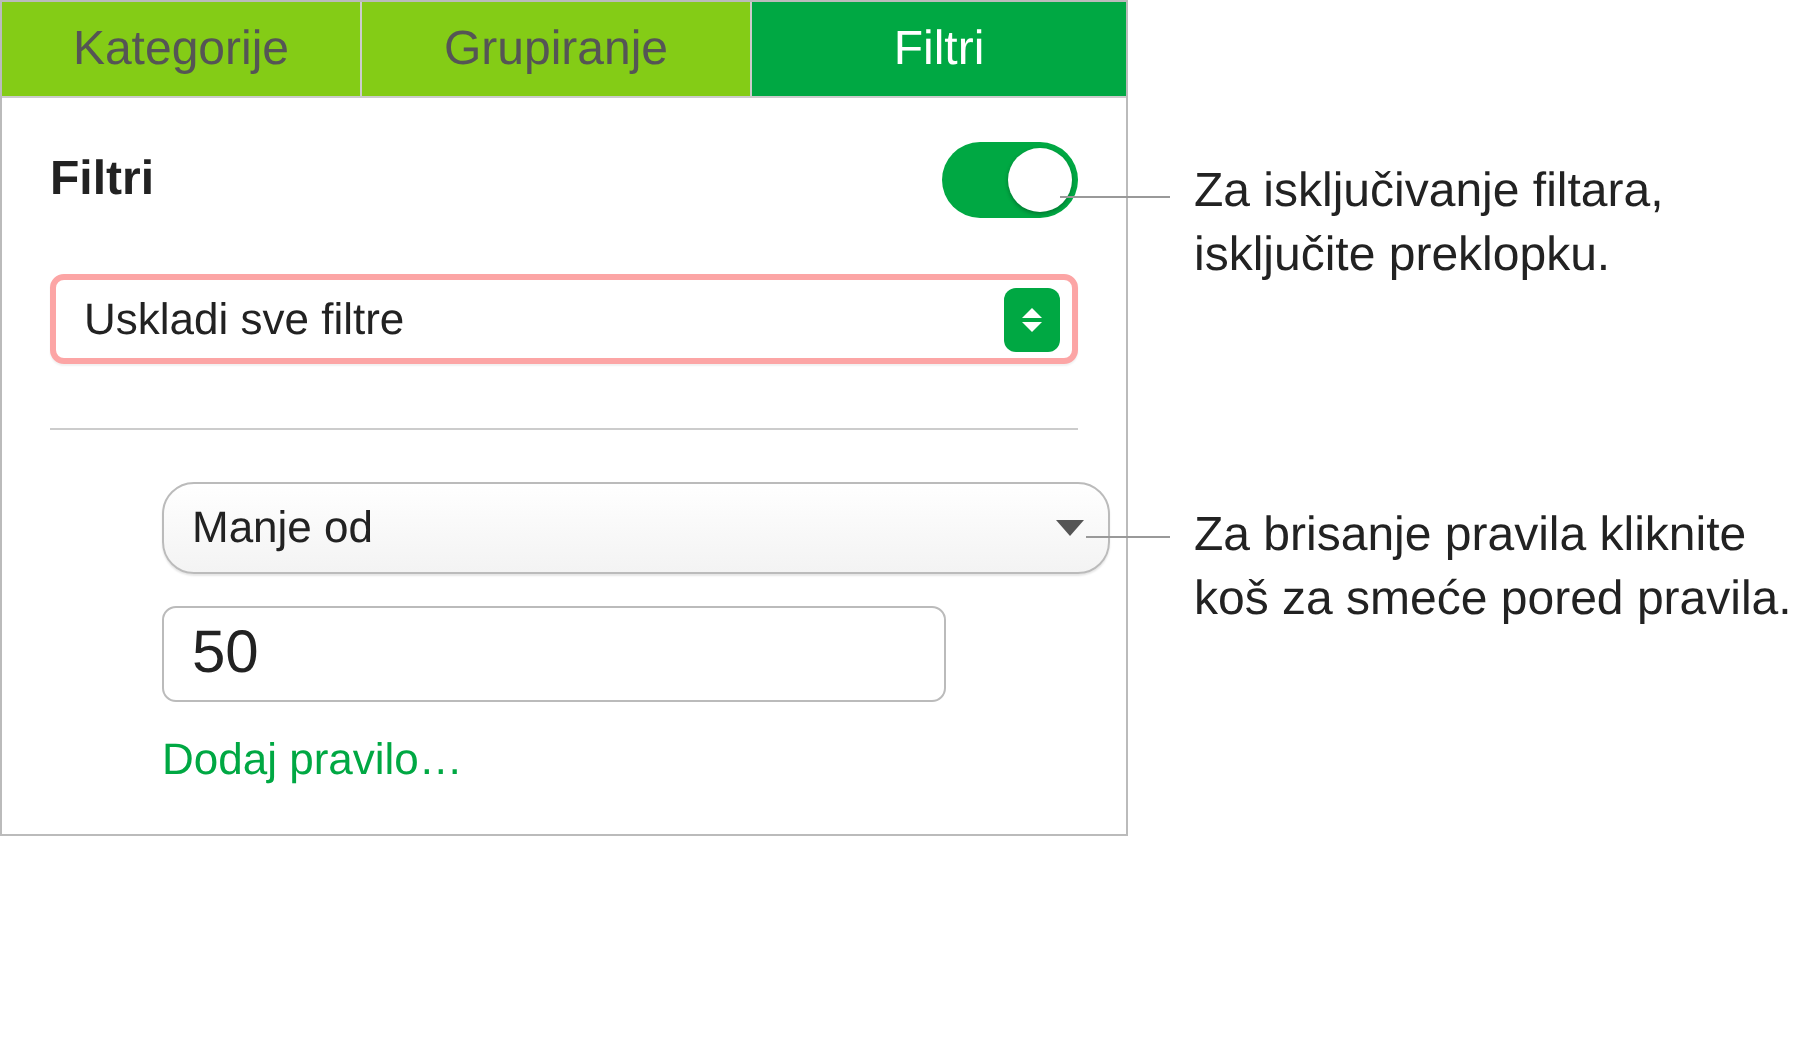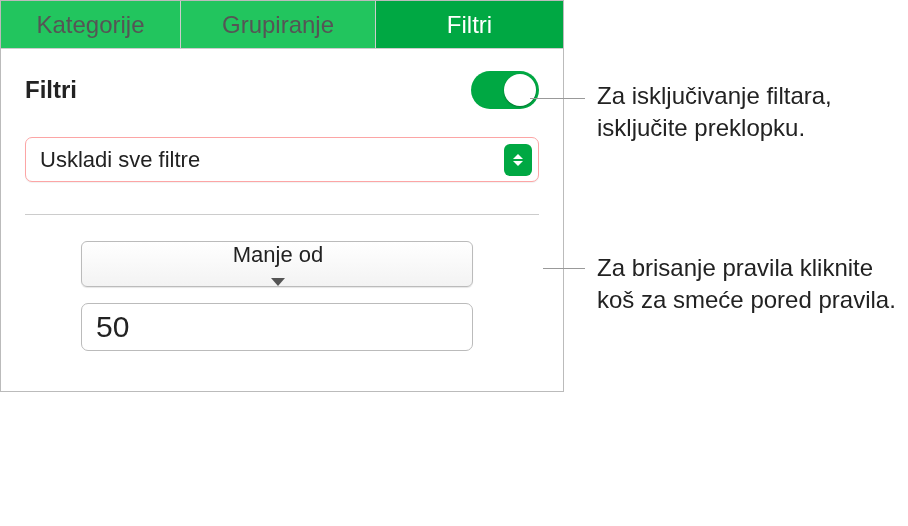--- a/index.html
+++ b/index.html
@@ -13,21 +13,21 @@
     .panel {
       width: 564px;
       border: 1px solid #bbb;
       background: #fff;
       position: relative;
     }
     .tabs {
       display: flex;
       height: 48px;
       border-bottom: 1px solid #ccc;
-      background: #22c55e;
+      background: #84cc16;
     }
     .tab {
       display: flex;
       align-items: center;
       justify-content: center;
       font-size: 24px;
       color: #555;
       padding: 0 20px;
       border-right: 1px solid #ccc;
       cursor: pointer;
@@ -68,21 +68,21 @@
       top: 3px;
       width: 32px;
       height: 32px;
       background: #fff;
       border-radius: 50%;
       box-shadow: 0 1px 2px rgba(0,0,0,0.3);
     }
     .select {
       width: 100%;
       height: 45px;
-      border: 1px solid #fca5a5;
+      border: 3px solid #fca5a5;
       border-radius: 7px;
       display: flex;
       align-items: center;
       justify-content: space-between;
       padding: 0 6px 0 14px;
       font-size: 22px;
       color: #222;
       background: #fff;
       box-shadow: 0 1px 1px rgba(0,0,0,0.06);
       cursor: pointer;
@@ -121,35 +121,34 @@
       color: #222;
     }
     .trash-btn {
       cursor: pointer;
       opacity: 0.45;
     }
     .indent {
       padding-left: 56px;
     }
     .dropdown {
-      width: 392px;
+      width: 474px;
       height: 46px;
       border: 1px solid #bbb;
-      border-radius: 6px;
+      border-radius: 16px;
       display: flex;
       align-items: center;
       justify-content: space-between;
       padding: 0 12px 0 14px;
       font-size: 22px;
       color: #222;
       background: linear-gradient(#fff, #f3f3f3);
       box-shadow: 0 1px 1px rgba(0,0,0,0.1);
       cursor: pointer;
       margin-bottom: 16px;
-      flex-direction: column;
     }
     .dropdown-caret {
       width: 0; height: 0;
       border-left: 7px solid transparent;
       border-right: 7px solid transparent;
       border-top: 8px solid #555;
     }
     .text-input {
       width: 392px;
       height: 48px;
@@ -203,20 +202,21 @@
         <span class="caret-down"></span>
       </span>
     </div>
     <div class="divider"></div>
     <div class="indent">
       <div class="dropdown">
         <span>Manje od</span>
         <span class="dropdown-caret"></span>
       </div>
       <input class="text-input" type="text" value="50" style="">
+      <div class="add-rule">Dodaj pravilo…</div>
     </div>
   </div>
 </div>
 
 <div class="callout-line" style="left:530px; top:98px; width:55px;"></div>
 <div class="callout" style="left:597px; top:80px;">Za isključivanje filtara, isključite preklopku.</div>
 
 <div class="callout-line" style="left:543px; top:268px; width:42px;"></div>
 <div class="callout" style="left:597px; top:252px;">Za brisanje pravila kliknite koš za smeće pored pravila.</div>
 

